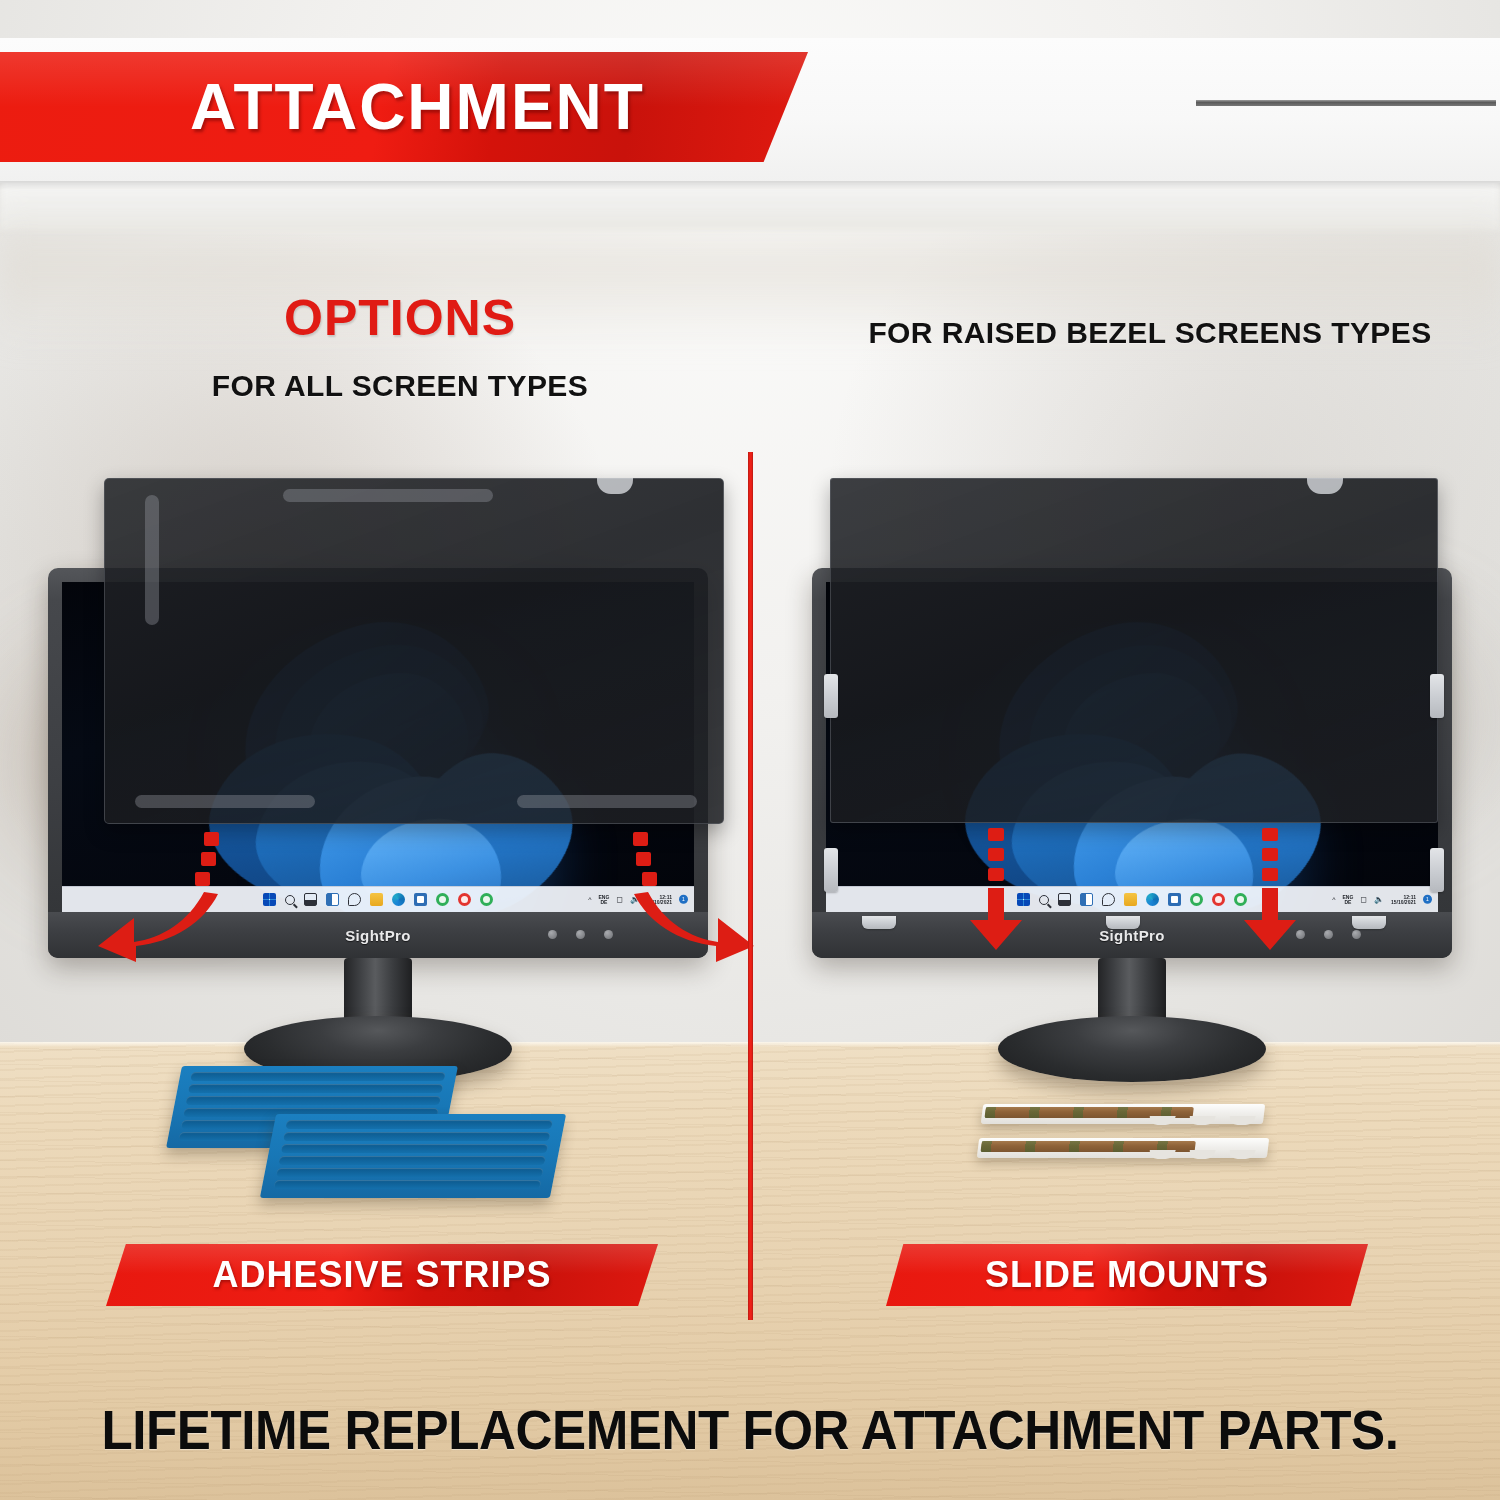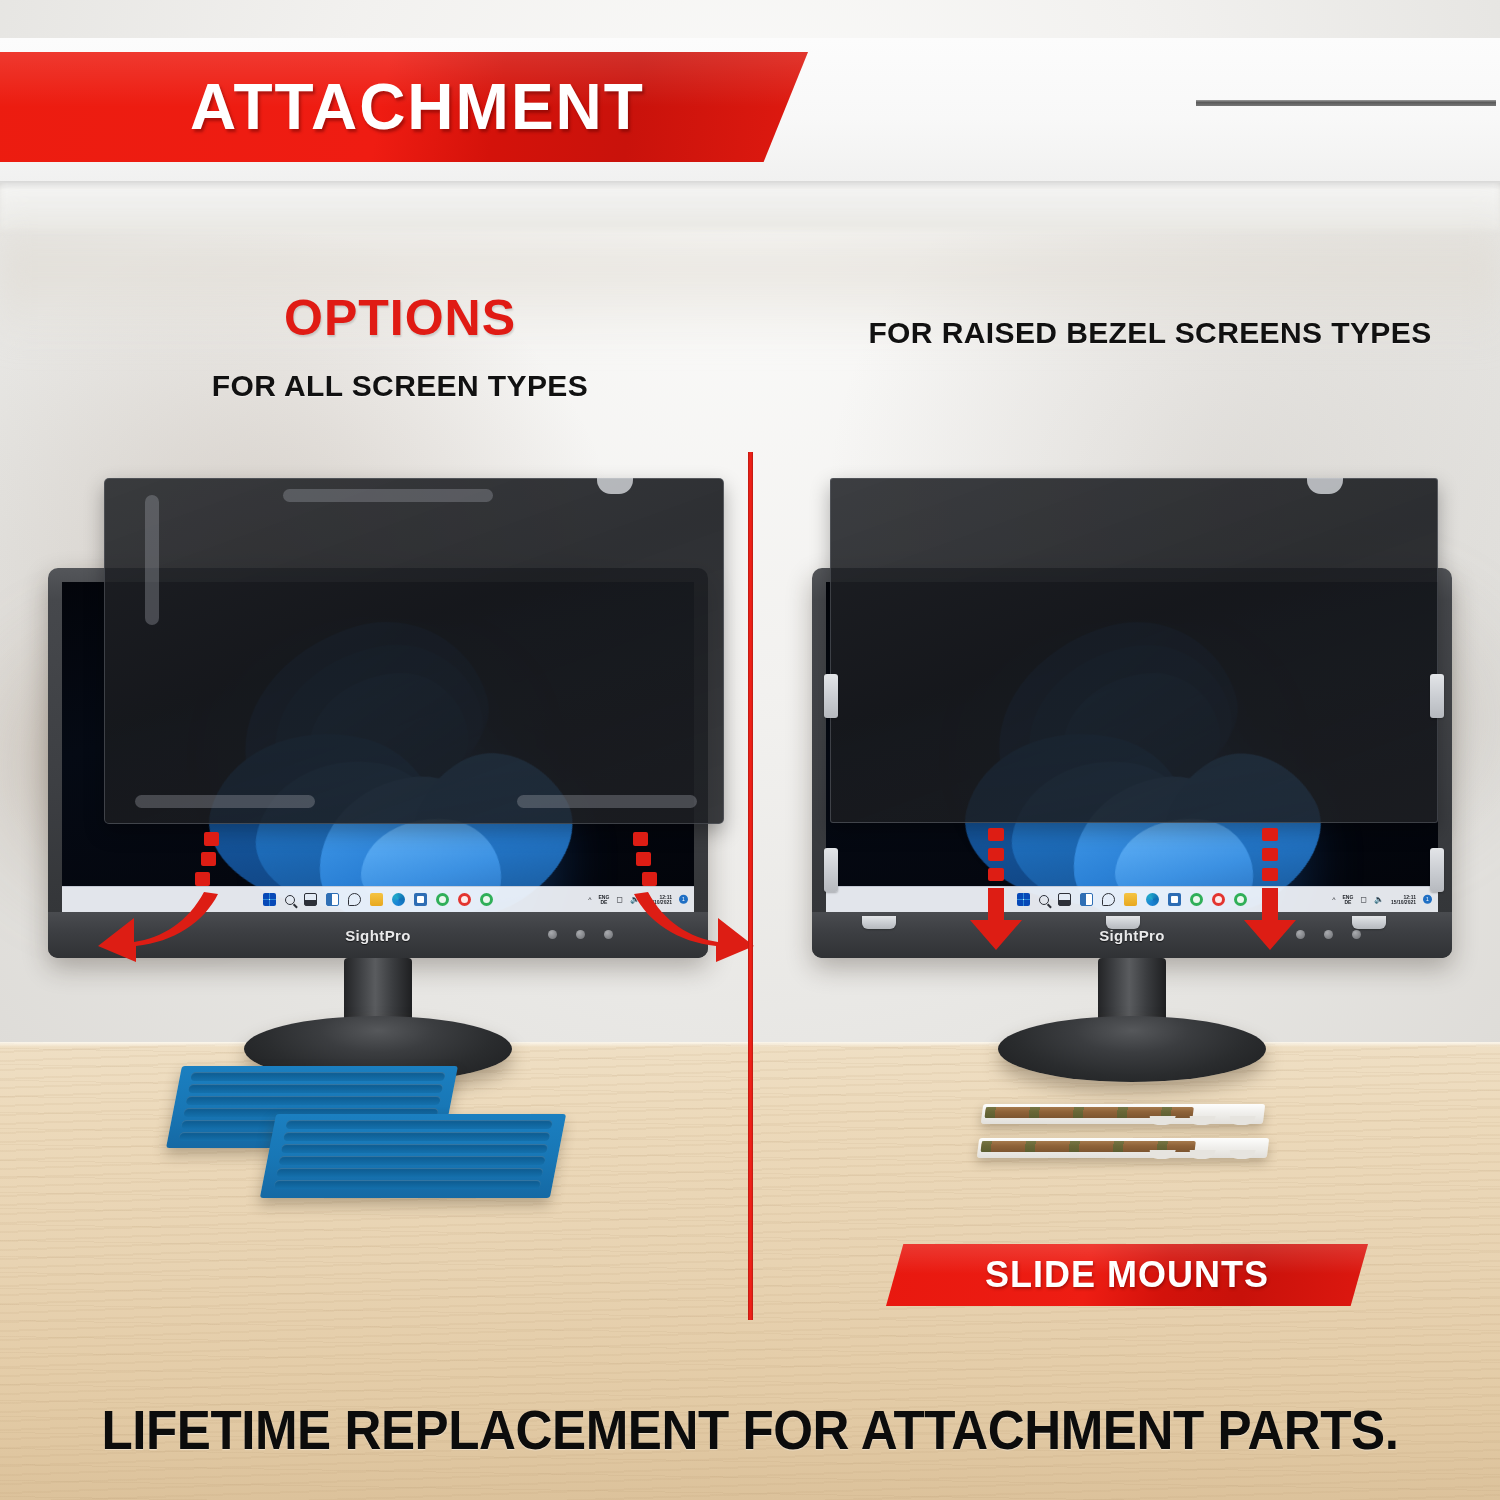--- a/index.html
+++ b/index.html
@@ -649,20 +649,23 @@
     <div class="tooth" style="left:248px;"></div>
   </div>
 
   <div class="mount-strip" style="left:978px; top:1138px; width:290px; height:20px; transform: skewX(-7deg);">
     <div class="liner"></div>
     <div class="tooth" style="left:172px;"></div>
     <div class="tooth" style="left:212px;"></div>
     <div class="tooth" style="left:252px;"></div>
   </div>
 
+  <div class="label-banner" style="left:106px; top:1244px; width:552px;">
+    <span>ADHESIVE STRIPS</span>
+  </div>
 
   <div class="label-banner" style="left:886px; top:1244px; width:482px;justify-content:center;">
     <span>SLIDE MOUNTS</span>
   </div>
 
   <div class="tagline">LIFETIME REPLACEMENT FOR ATTACHMENT PARTS.</div>
 
 </div>
 
 </body></html>

